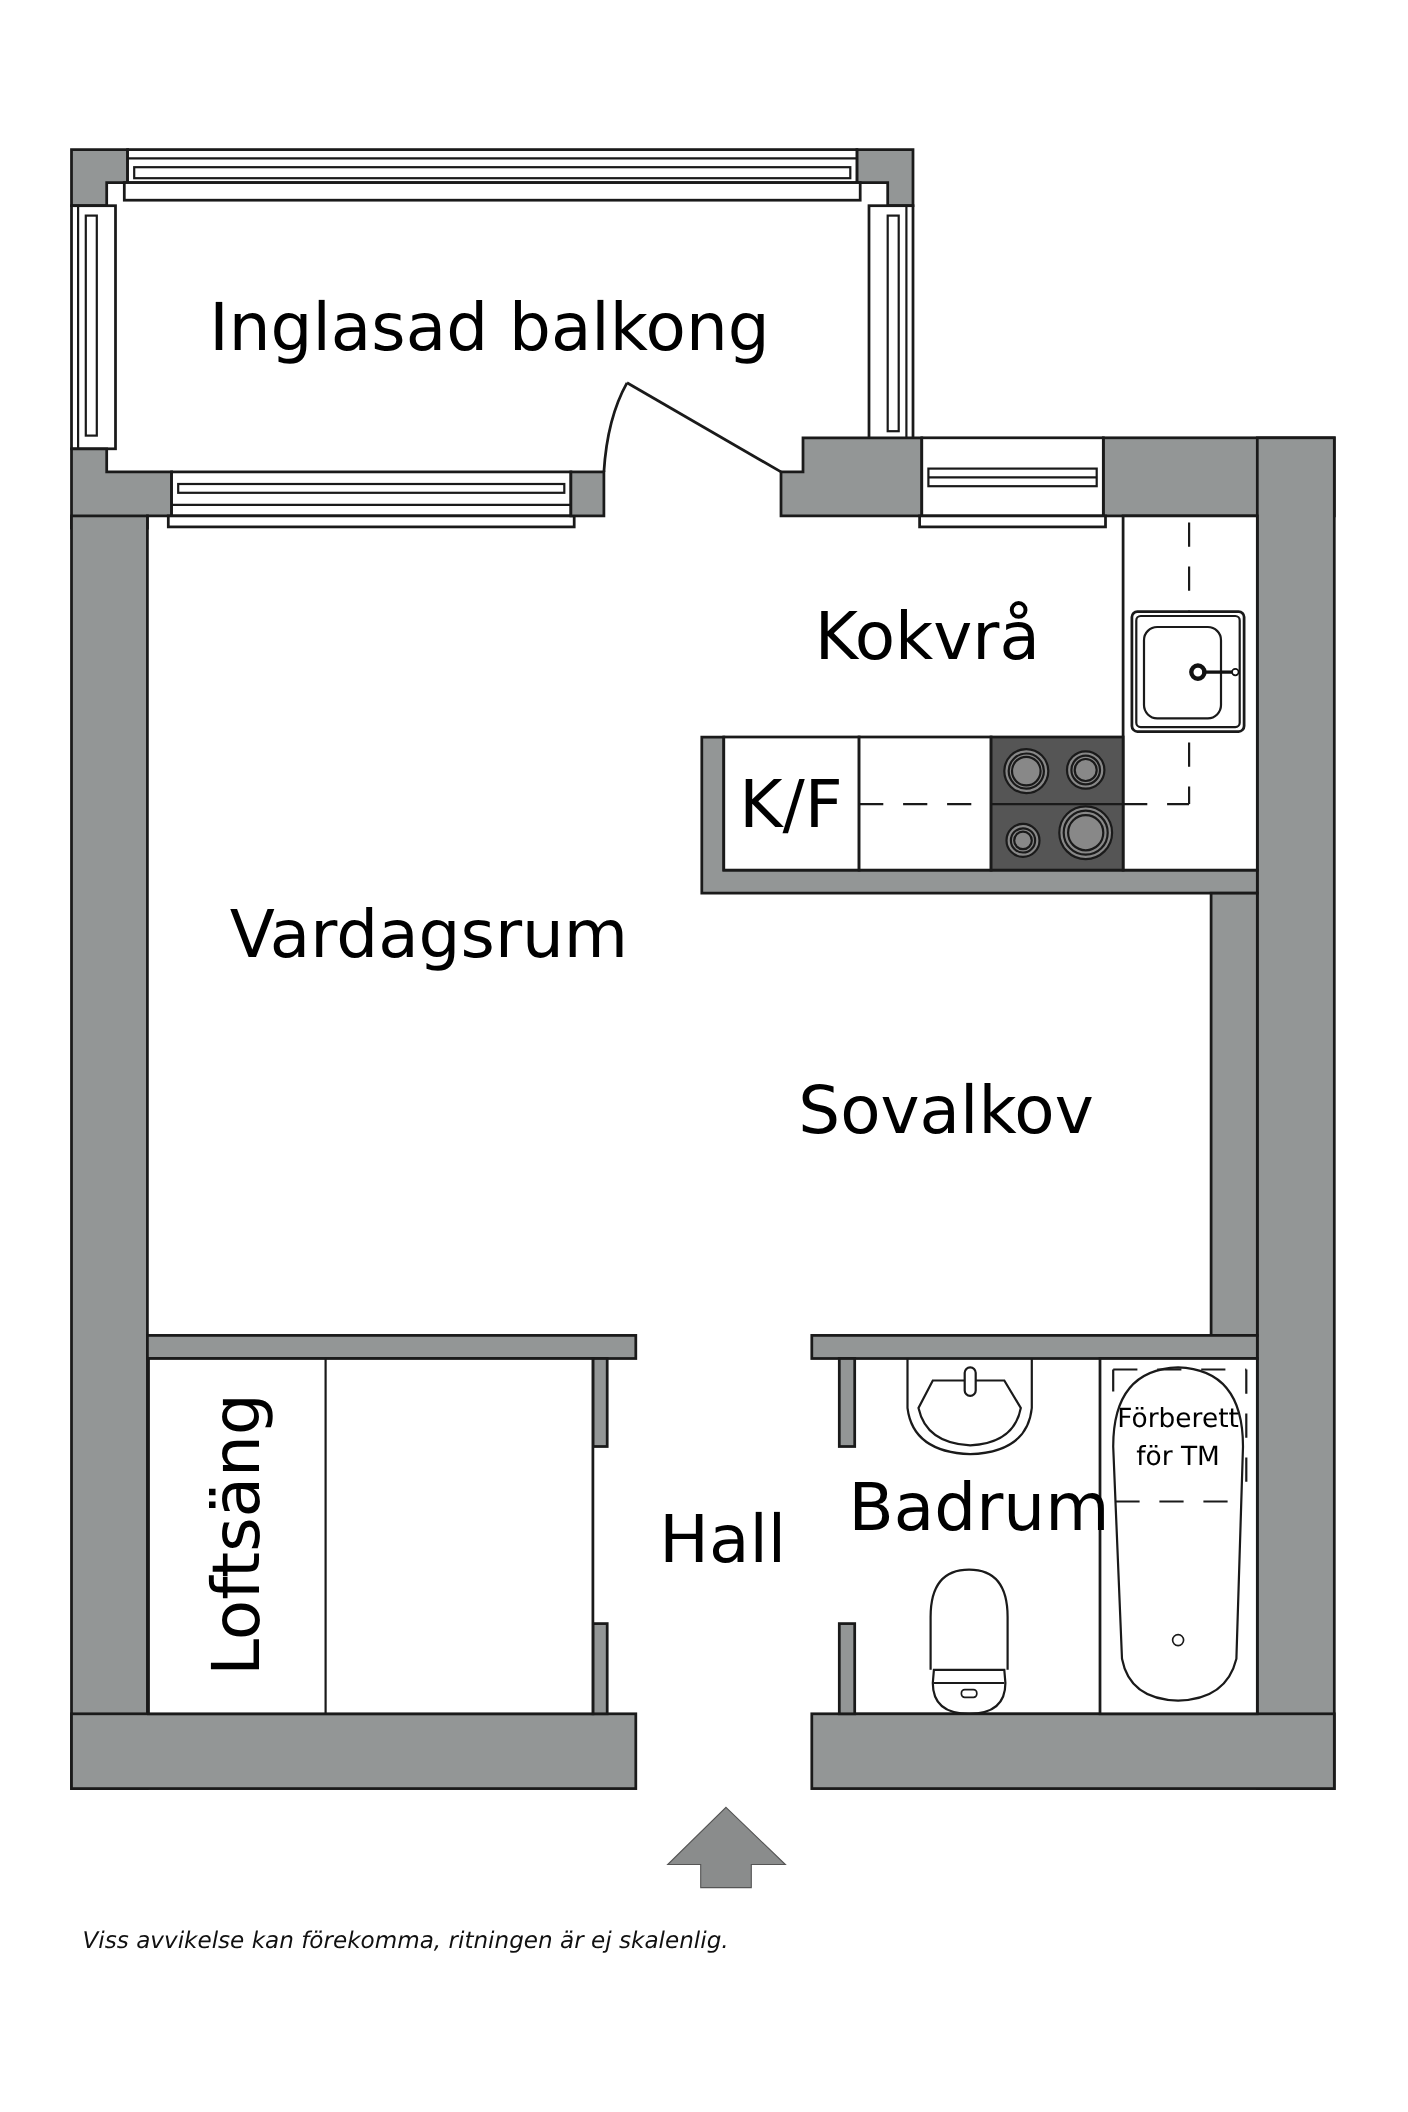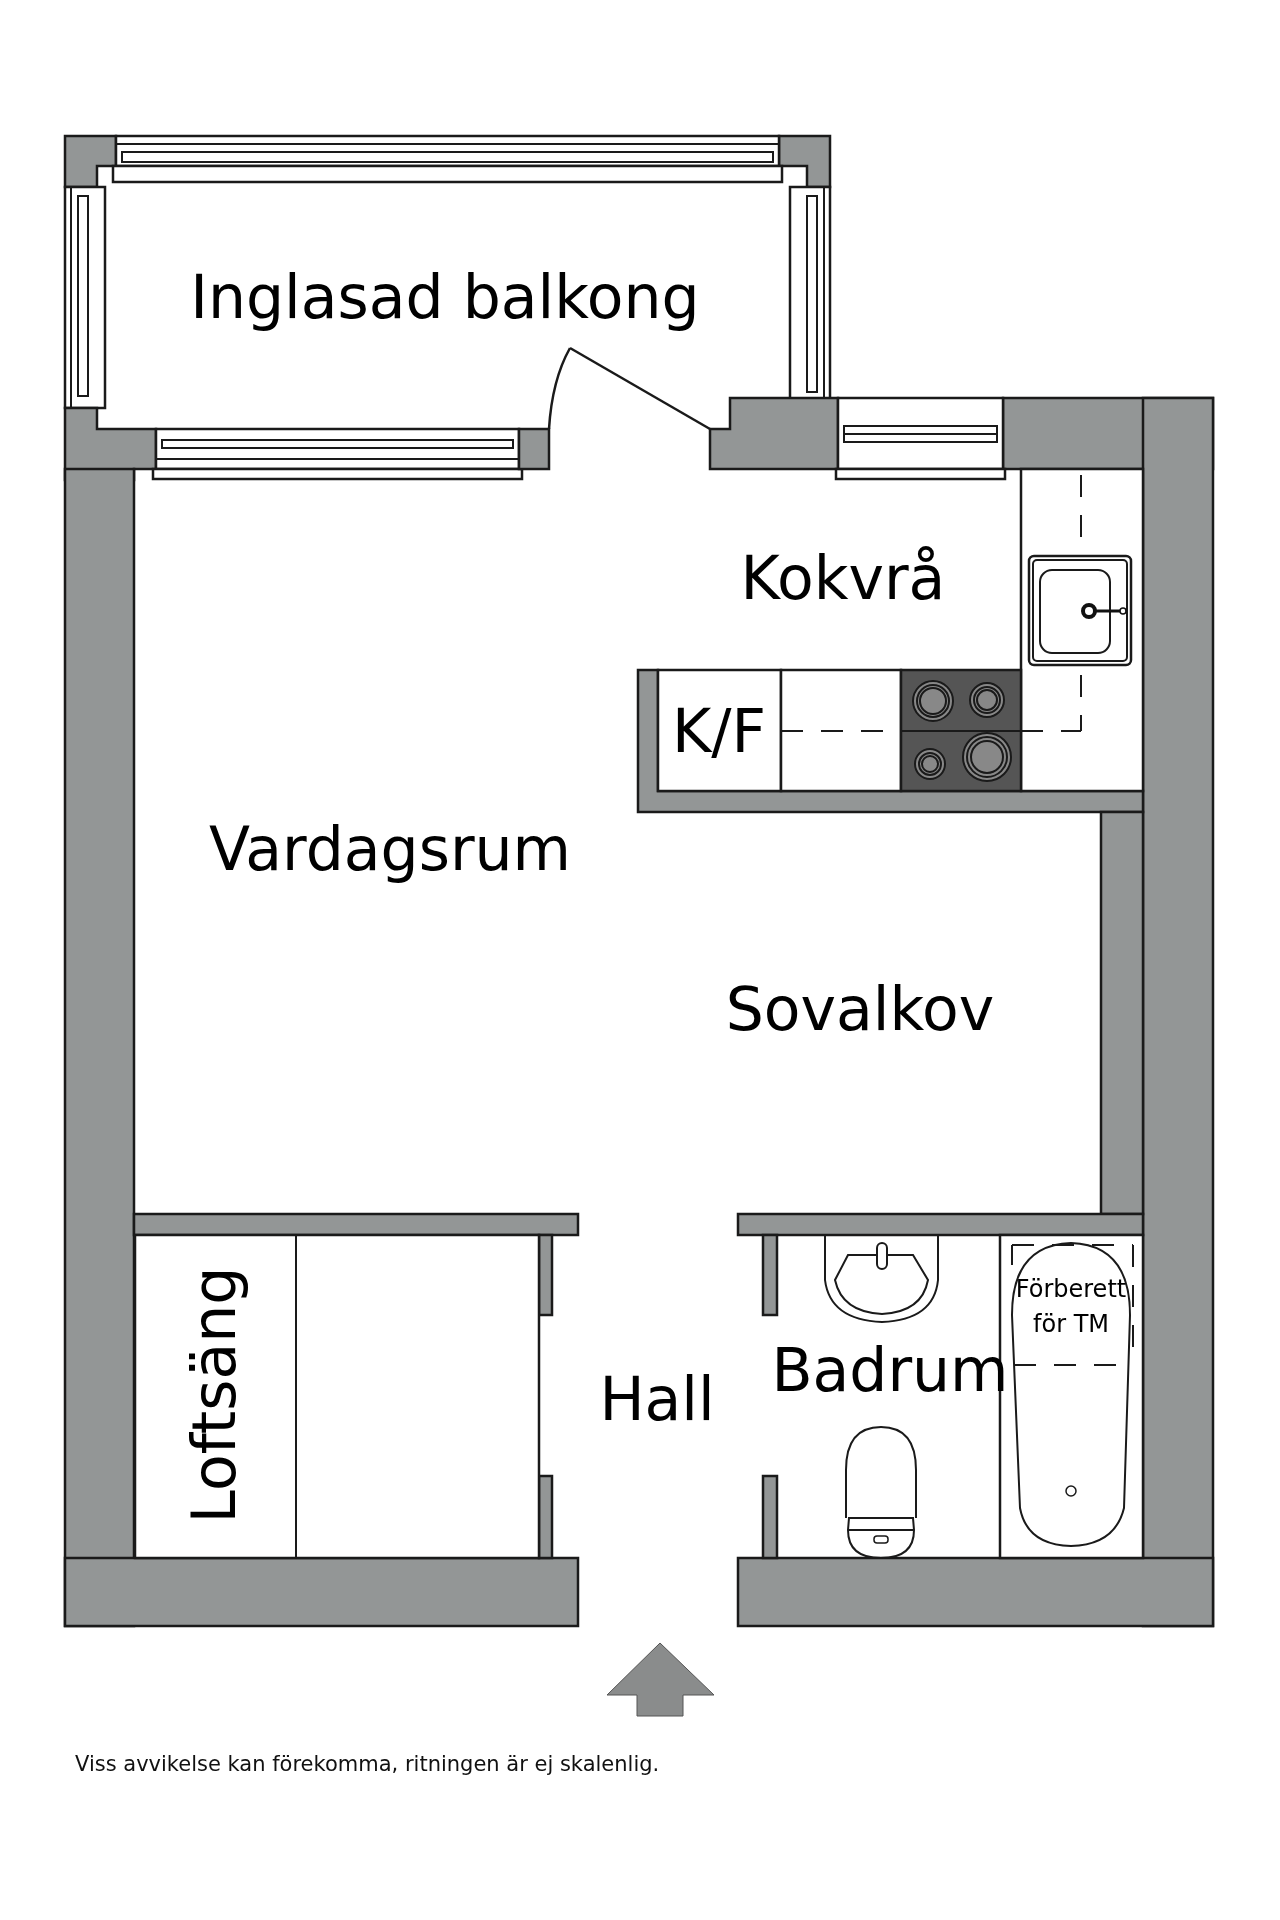--- a/index.html
+++ b/index.html
@@ -7,21 +7,21 @@
     #plan { position: absolute; left: 0; top: 0; width: 1280px; height: 1920px; }
     .wall { fill: #939696; stroke: #1a1a1a; stroke-width: 2.5; }
     .line { fill: none; stroke: #1a1a1a; stroke-width: 2.5; }
     .thin { fill: none; stroke: #1a1a1a; stroke-width: 2; }
     .white { fill: #ffffff; stroke: #1a1a1a; stroke-width: 2.5; }
     .dash { fill: none; stroke: #1a1a1a; stroke-width: 2; stroke-dasharray: 22 18; }
     .room-label { font-family: "DejaVu Sans", sans-serif; fill: #000; font-size: 60px; }
     .small-label { font-family: "DejaVu Sans", sans-serif; fill: #000; font-size: 24px; }
     .footnote {
       position: absolute; left: 75px; top: 1752px;
-      font-family: "DejaVu Sans", sans-serif; font-size: 21px; color: #111;
+      font-family: "DejaVu Sans", sans-serif; font-size: 21px; color: #111; font-style: italic;
     }
   </style>
 </head>
 <body>
 
 <svg id="plan" viewBox="0 0 1280 1920" xmlns="http://www.w3.org/2000/svg">
 
   <g>
 
     <path class="wall" d="M65,136 H116 V166 H97 V187 H65 Z"></path>

